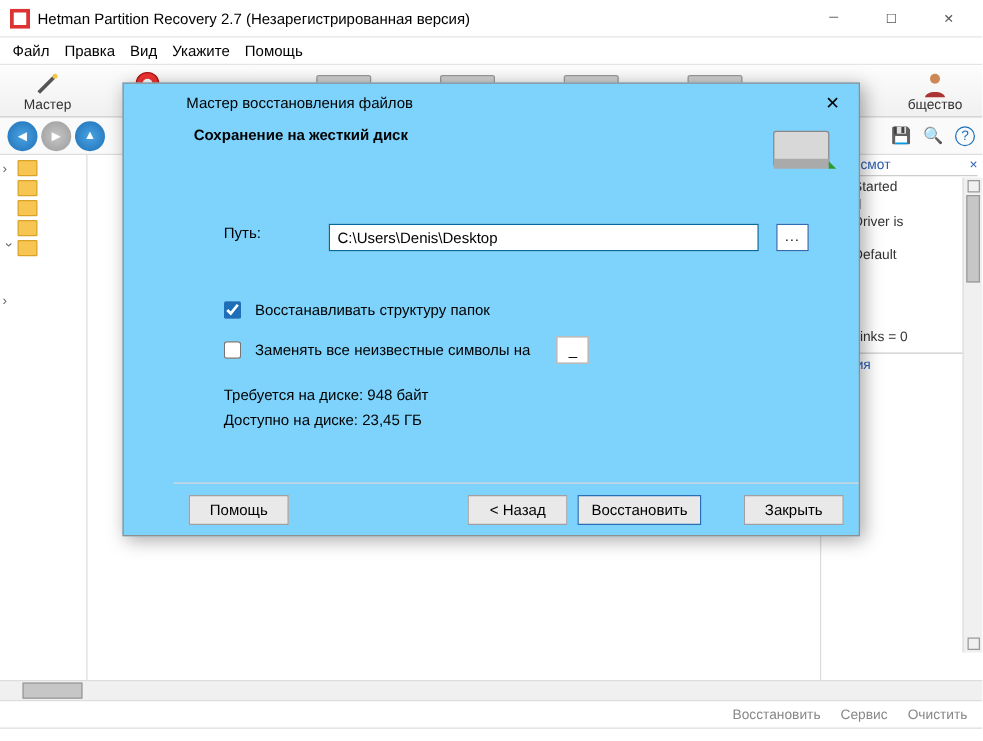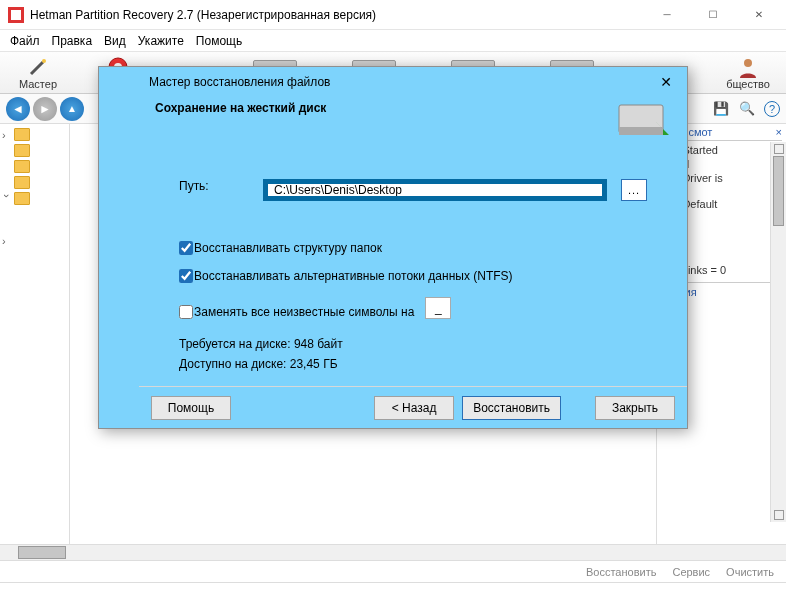--- a/index.html
+++ b/index.html
@@ -56,23 +56,23 @@
 .dialog { position: absolute; left: 98px; top: 66px; width: 590px; height: 363px; background: #7dd3fc; border: 1px solid #8f8f8f; box-shadow: 3px 3px 14px rgba(0,0,0,.35); display: flex; flex-direction: column; padding-left: 40px; }
 .dlg-title { height: 30px; display: flex; align-items: center; padding: 0 10px; font-size: 12px; color: #000; }
 .dlg-title .x { margin-left: auto; width: 22px; height: 22px; display: flex; align-items: center; justify-content: center; font-size: 14px; }
 .dlg-header { padding: 4px 16px 12px; display: flex; align-items: flex-start; }
 .dlg-header-txt h3 { font-size: 12px; font-weight: 700; margin-bottom: 3px; }
 .dlg-header-txt p { font-size: 12px; color: #333; padding-left: 14px; }
 .dlg-drive { margin-left: auto; width: 56px; height: 38px; position: relative; }
 .dlg-body { flex: 1; padding: 28px 40px 8px; font-size: 12px; color: #000; }
 .dlg-row-path { display: flex; gap: 14px; margin-bottom: 40px; }
 .dlg-row-path label { width: 70px; }
-.path-input { flex: 1; height: 22px; border: 5px solid #0369a1; padding: 0 6px; font-size: 12px; background: #fff; }
+.path-input { flex: 1; height: 22px; border: 1px solid #0369a1; padding: 0 6px; font-size: 12px; background: #fff; }
 .browse-btn { width: 26px; height: 22px; border: 1px solid #2a6fb5; background: #fff; font-size: 11px; display: flex; align-items: center; justify-content: center; letter-spacing: 1px; color: #000; }
-.chk-row { display: flex; align-items: flex-end; gap: 1px; margin: 0 0 14px 0; }
+.chk-row { display: flex; align-items: center; gap: 11px; margin: 0 0 14px 0; }
 .chk-row input[type=checkbox] { width: 14px; height: 14px; accent-color: #1e6fb8; }
 .chk-row .trail-input { width: 26px; height: 22px; border: 1px solid #aaa; background: #fff; margin-left: 10px; font-size: 12px; text-align: center; }
 .info-line { margin-top: 18px; margin-bottom: 6px; }
 .dlg-footer { height: 42px; border-top: 1px solid #d8d8d8; display: flex; align-items: center; padding: 0 12px; gap: 8px; }
 .btn { height: 24px; min-width: 80px; padding: 0 10px; font-size: 12px; background: #e9e9e9; border: 1px solid #a0a0a0; display: inline-flex; align-items: center; justify-content: center; }
 .btn.primary { border: 1px solid #2a6fb5; }
 .dlg-footer .spacer { flex: 1; }
 
 </style>
 </head>
@@ -241,24 +241,20 @@
     <div class="dlg-row-path">
       <label>Путь:</label>
       <input class="path-input" type="text" value="C:\Users\Denis\Desktop" style="">
       <button class="browse-btn">...</button>
     </div>
     <div class="chk-row">
       <input type="checkbox" checked="" style="">
       <span>Восстанавливать структуру папок</span>
     </div>
     <div class="chk-row">
-      <input type="checkbox" checked="" style="">
-      <span>Восстанавливать альтернативные потоки данных (NTFS)</span>
-    </div>
-    <div class="chk-row">
       <input type="checkbox" style="">
       <span>Заменять все неизвестные символы на</span>
       <input class="trail-input" type="text" value="_" style="">
     </div>
     <div class="info-line">Требуется на диске: 948 байт</div>
     <div class="info-line" style="margin-top:0">Доступно на диске: 23,45 ГБ</div>
   </div>
   <div class="dlg-footer">
     <button class="btn">Помощь</button>
     <span class="spacer"></span>

